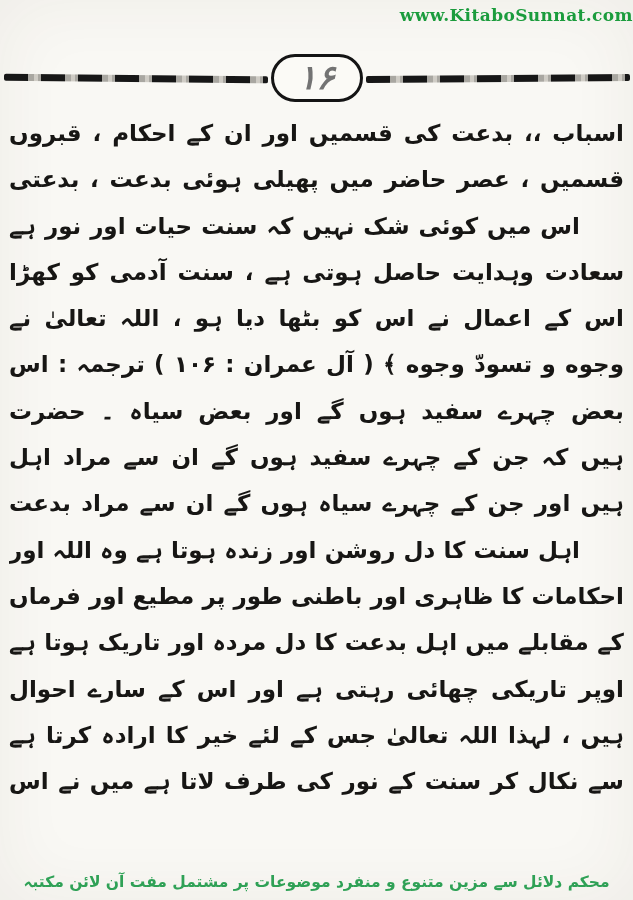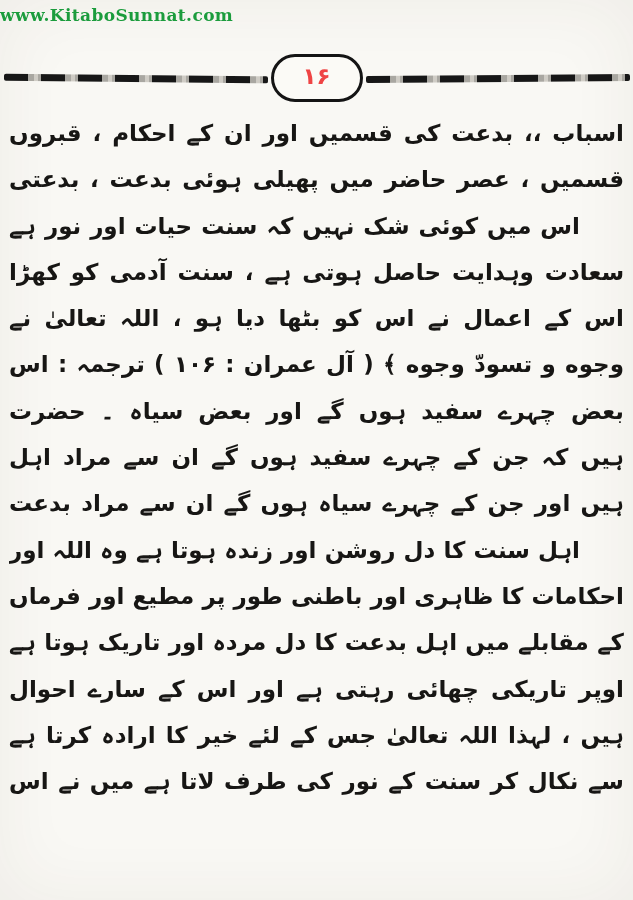--- a/index.html
+++ b/index.html
@@ -8,21 +8,21 @@
     position:relative;
     width:633px;height:900px;
     margin:0 auto;
     background:#f9f8f4;
     box-shadow:inset 0 0 70px rgba(60,55,40,0.06);
     overflow:hidden;
   }
   
   .site-url{
     padding-top:5px;
-    text-align:left;
+    text-align:right;
     font-family:"DejaVu Serif","Liberation Serif",serif;
     font-weight:bold;
     font-size:17px;
     letter-spacing:0.4px;
     color:#1b9c3d;
   }
   
   .divider{
     display:flex;
     align-items:center;
@@ -45,25 +45,26 @@
   .badge{
     width:92px;height:48px;
     margin:0 3px;
     border:3.5px solid #141414;
     border-radius:26px;
     background:#fbfaf6;
     display:flex;align-items:center;justify-content:center;
     box-sizing:border-box;
   }
   .badge-number{
-    font-size:23px;
+    font-size:34px;
     font-weight:bold;
-    color:#ef4444;
+    color:#737373;
     line-height:1;
     padding-bottom:3px;
+    font-style:italic;
   }
   
   .body-text{
     direction:rtl;
     unicode-bidi:embed;
     padding:6px 9px 0 9px;
     color:#171614;
     font-weight:bold;
     font-size:23px;
   }
@@ -119,14 +120,15 @@
       <div class="line full">ہیں کہ جن کے چہرے سفید ہوں گے ان سے مراد اہل سنت والجماعت</div>
       <div class="line full">ہیں اور جن کے چہرے سیاہ ہوں گے ان سے مراد بدعت والافتراق ہیں</div>
       <div class="line start">اہل سنت کا دل روشن اور زندہ ہوتا ہے وہ اللہ اور اس کے رسول کے</div>
       <div class="line full">احکامات کا ظاہری اور باطنی طور پر مطیع اور فرماں بردار ہوتا ہے ۔ اس</div>
       <div class="line full">کے مقابلے میں اہل بدعت کا دل مردہ اور تاریک ہوتا ہے ، اس کے</div>
       <div class="line full">اوپر تاریکی چھائی رہتی ہے اور اس کے سارے احوال تاریک ہوتے</div>
       <div class="line full">ہیں ، لہذا اللہ تعالیٰ جس کے لئے خیر کا ارادہ کرتا ہے اس کو ان تاریکیوں</div>
       <div class="line full">سے نکال کر سنت کے نور کی طرف لاتا ہے میں نے اس بحث کو دو بحثوں</div>
     </div>
 
+  <div class="footer-tagline">محکم دلائل سے مزین متنوع و منفرد موضوعات پر مشتمل مفت آن لائن مکتبہ</div>
 
 </div>
 
 </body></html>

